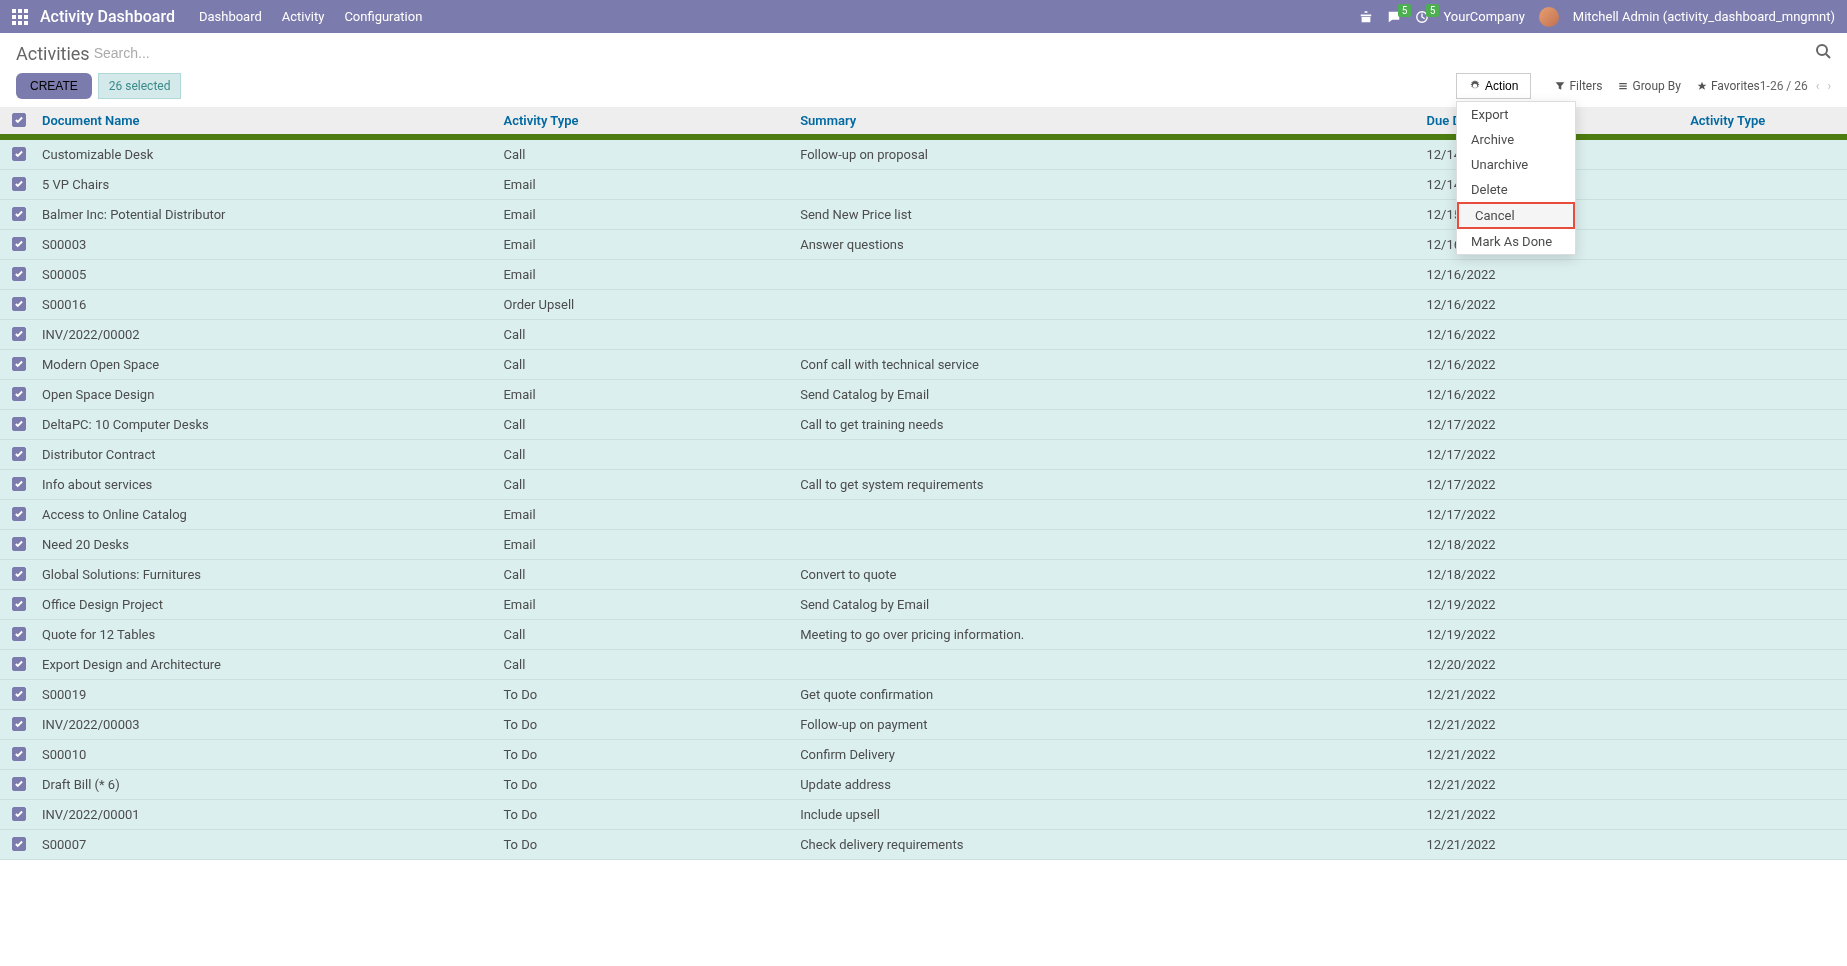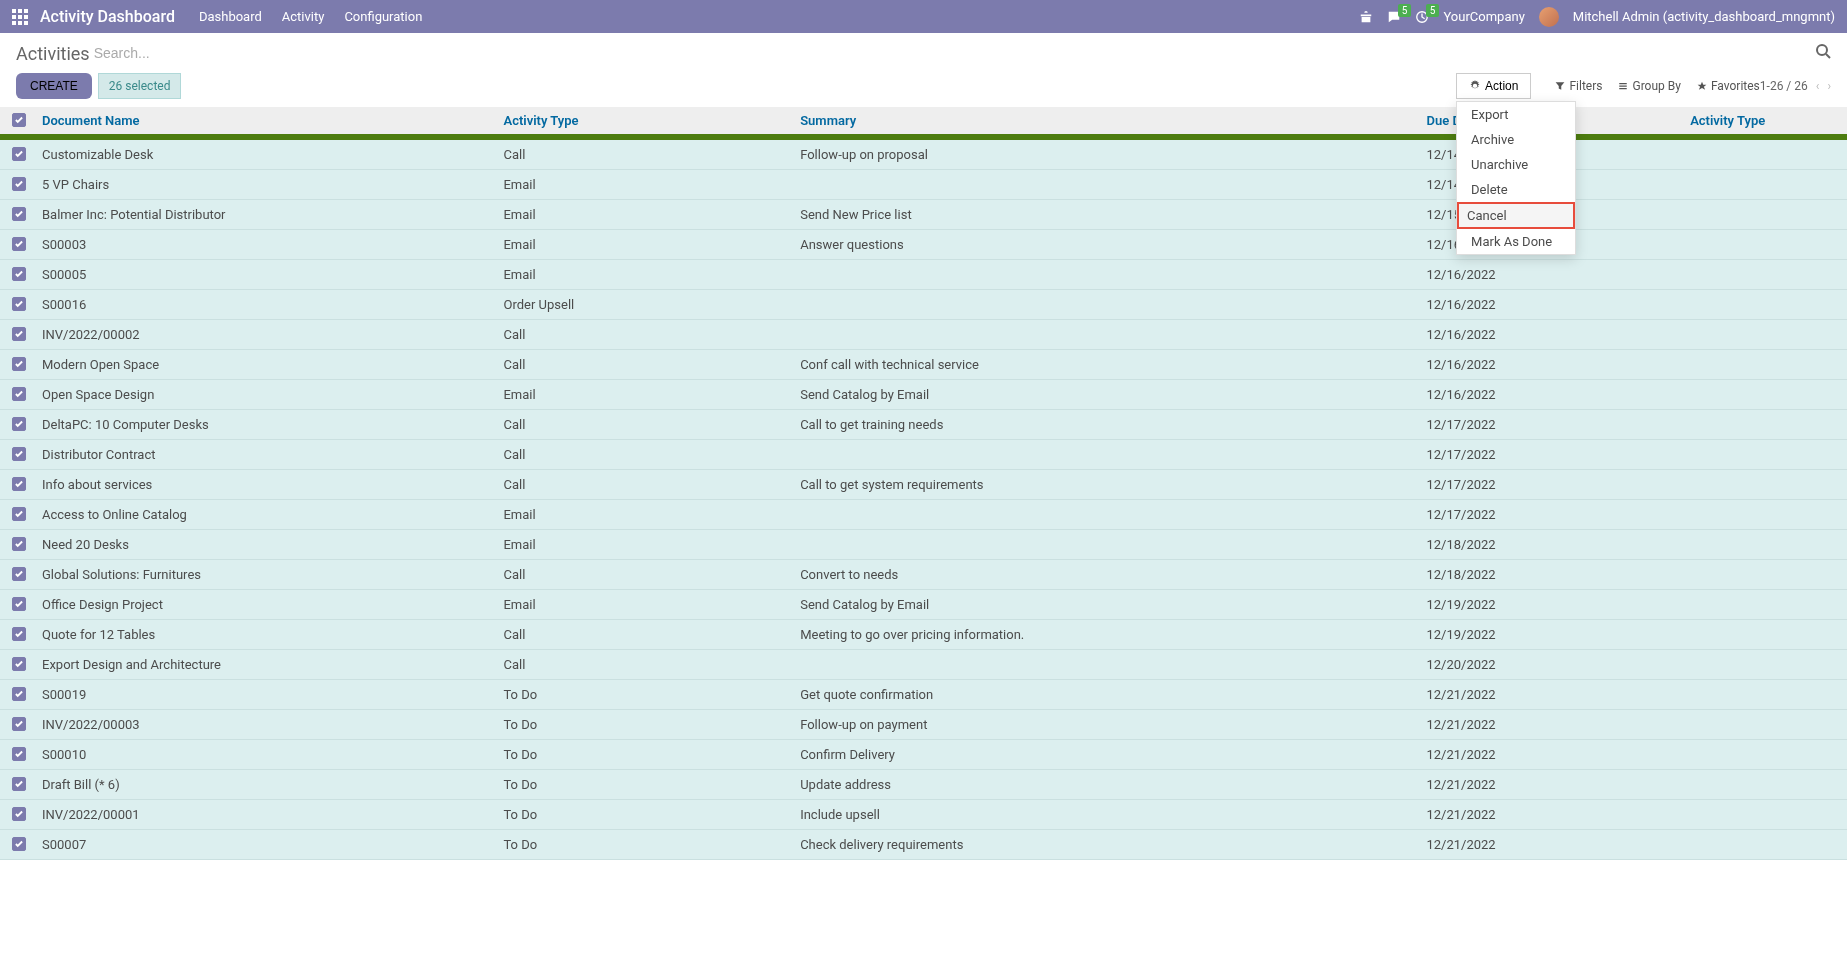--- a/index.html
+++ b/index.html
@@ -39,21 +39,21 @@
     thead tr { background: #eee; }
     th { text-align: left; padding: 6px 8px; font-weight: 600; font-size: 13px; color: #0369a1; border-bottom: 6px solid #4d7c0f; }
     th:first-child, td:first-child { width: 28px; text-align: center; padding-left: 12px; }
     tbody tr { background: #dcefef; border-bottom: 1px solid #cae0e0; }
     td { padding: 7px 8px; font-size: 13px; color: #4c4c4c; }
     .chk { width: 14px; height: 14px; border: 1px solid #7c7bad; background: #7c7bad; border-radius: 2px; display: inline-flex; align-items: center; justify-content: center; cursor: pointer; }
     .chk svg { width: 10px; height: 10px; }
     
     .dropdown { position: absolute; top: 28px; left: 0; background: #fff; border: 1px solid #ddd; box-shadow: 0 4px 12px rgba(0,0,0,0.15); min-width: 120px; z-index: 100; }
     .dropdown-item { padding: 5px 14px; font-size: 13px; color: #4c4c4c; cursor: pointer; white-space: nowrap; }
-    .dropdown-item.highlighted { border: 2px solid #e74c3c; background: #f5f5f5; padding: 4px 8px; }
+    .dropdown-item.highlighted { border: 2px solid #e74c3c; background: #f5f5f5; padding: 4px 16px; }
     
     .col-doc { min-width: 280px; }
     .col-type { min-width: 180px; }
     .col-summary { min-width: 380px; }
     .col-due { min-width: 160px; }
     .col-atype { min-width: 100px; }
   </style>
 </head>
 <body>
 
@@ -348,21 +348,21 @@
     <td></td>
   </tr>
         <tr>
     <td><span class="chk">
               <svg viewBox="0 0 16 16" fill="none" stroke="#fff" stroke-width="3">
                 <path d="M3 8l3 3 7-7"></path>
               </svg>
             </span></td>
     <td>Global Solutions: Furnitures</td>
     <td>Call</td>
-    <td>Convert to needs</td>
+    <td>Convert to quote</td>
     <td>12/18/2022</td>
     <td></td>
   </tr>
         <tr>
     <td><span class="chk">
               <svg viewBox="0 0 16 16" fill="none" stroke="#fff" stroke-width="3">
                 <path d="M3 8l3 3 7-7"></path>
               </svg>
             </span></td>
     <td>Office Design Project</td>

